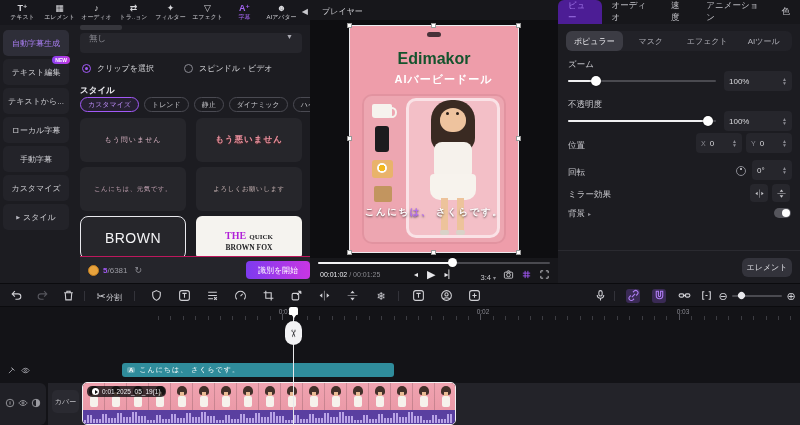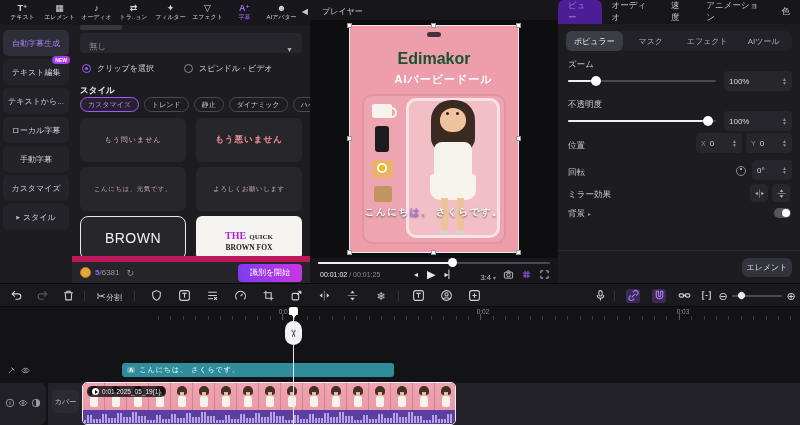--- a/index.html
+++ b/index.html
@@ -19,21 +19,21 @@
   #sidebar { position:absolute; left:0; top:25px; width:72px; height:258px; background:#1c1c21; }
   .sb-item { position:absolute; left:3px; width:66px; height:26px; background:#232329; border-radius:5px;
     font-size:8px; color:#cfcfd4; display:flex; align-items:center; justify-content:center; cursor:pointer; }
   .sb-item.active { background:#2e2e38; color:#a97ff2; }
   .sb-badge { position:absolute; top:-3px; right:-1px; font-size:5px; color:#fff; background:linear-gradient(90deg,#8a3ff0,#c33be0); border-radius:4px; padding:1px 3px; font-weight:bold; }
   .sb-arrow { font-size:5px; margin-right:3px; color:#b8b8c0; }
 
   
   #subtitle-panel { position:absolute; left:72px; top:25px; width:238px; height:258px; background:#1c1c21; }
   #lang-remnant { position:absolute; left:8px; top:0px; width:42px; height:5px; background:#36363c; border-radius:2px; }
-  #subtitle-dropdown { position:absolute; left:8px; top:8px; width:222px; height:20px; background:#26262c; border-radius:4px; display:flex; align-items:flex-end; padding:0 9px; cursor:pointer; }
+  #subtitle-dropdown { position:absolute; left:8px; top:8px; width:222px; height:20px; background:#26262c; border-radius:4px; display:flex; align-items:flex-start; padding:0 9px; cursor:pointer; }
   #subtitle-dropdown .val { font-size:8.5px; color:#8a8a92; flex:1; }
   #subtitle-dropdown .arr { font-size:7px; color:#aaaab2; }
   .radio-row { position:absolute; left:10px; top:38px; display:flex; align-items:center; gap:6px; }
   .radio { width:9px; height:9px; border-radius:50%; border:1.5px solid #8a8a92; position:relative; }
   .radio.sel { border-color:#a259f7; }
   .radio.sel::after { content:""; position:absolute; left:1.5px; top:1.5px; width:3.5px; height:3.5px; border-radius:50%; background:#a259f7; }
   .radio-label { font-size:8px; color:#d8d8dc; }
   #style-label { position:absolute; left:8px; top:60px; font-size:8.5px; font-weight:bold; color:#ececf0; }
   #chip-row { position:absolute; left:8px; top:72px; display:flex; gap:5px; }
   .chip { height:15px; border:1px solid #4a4a52; border-radius:8px; font-size:7px; color:#c8c8cd; display:flex; align-items:center; padding:0 7px; white-space:nowrap; cursor:pointer; }
@@ -42,21 +42,21 @@
   .sc-t1 { font-size:7px; color:#d8b2c2; letter-spacing:1px; }
   .sc-t2 { font-size:8.5px; font-weight:bold; color:#e8909f; text-shadow:0 1px 1px #5a2a2a; letter-spacing:1px; }
   .sc-t3 { font-size:6.5px; color:#c0a0b0; letter-spacing:.5px; }
   .sc-t4 { font-size:6.5px; color:#cdb8b8; letter-spacing:.5px; }
   .card-brown { border:1.5px solid #e9e9ee; border-radius:8px; }
   .sc-brown { font-size:14px; color:#f4f4f6; letter-spacing:.5px; }
   .card-fox { background:#f5f3ef; }
   .sc-the { font-family:"Liberation Serif","DejaVu Serif",serif; font-weight:bold; font-size:10px; color:#b01fd8; display:inline; }
   .sc-quick { font-family:"Liberation Serif","DejaVu Serif",serif; font-weight:bold; font-size:7px; color:#232326; display:inline; margin-left:3px; }
   .sc-fox { font-family:"Liberation Serif","DejaVu Serif",serif; font-weight:bold; font-size:7.5px; color:#232326; }
-  #panel-footer { position:absolute; left:0; top:231px; width:238px; height:27px; background:#25252b; border-top:6px solid #be185d; display:flex; align-items:center; padding:0 8px; }
+  #panel-footer { position:absolute; left:8px; top:231px; width:238px; height:27px; background:#25252b; border-top:1px solid #be185d; display:flex; align-items:center; padding:0 8px; }
   #coin { width:11px; height:11px; border-radius:50%; background:#e8a33d; border:1.5px solid #c07d22; }
   #credits { font-size:8px; margin-left:4px; }
   #credits .used { color:#a259f7; font-weight:bold; }
   #credits .total { color:#9a9aa2; }
   #refresh-icon { font-size:9px; color:#8a8a92; margin-left:7px; }
   #start-btn { margin-left:auto; width:64px; height:18px; background:linear-gradient(90deg,#7d3bef,#c936e3); border-radius:4px; color:#fff; font-size:8px; display:flex; align-items:center; justify-content:center; cursor:pointer; }
 
   
   #player-panel { position:absolute; left:310px; top:0; width:248px; height:283px; background:#17171b; }
   #player-title { position:absolute; left:12px; top:6px; font-size:8px; color:#c8c8cd; }

